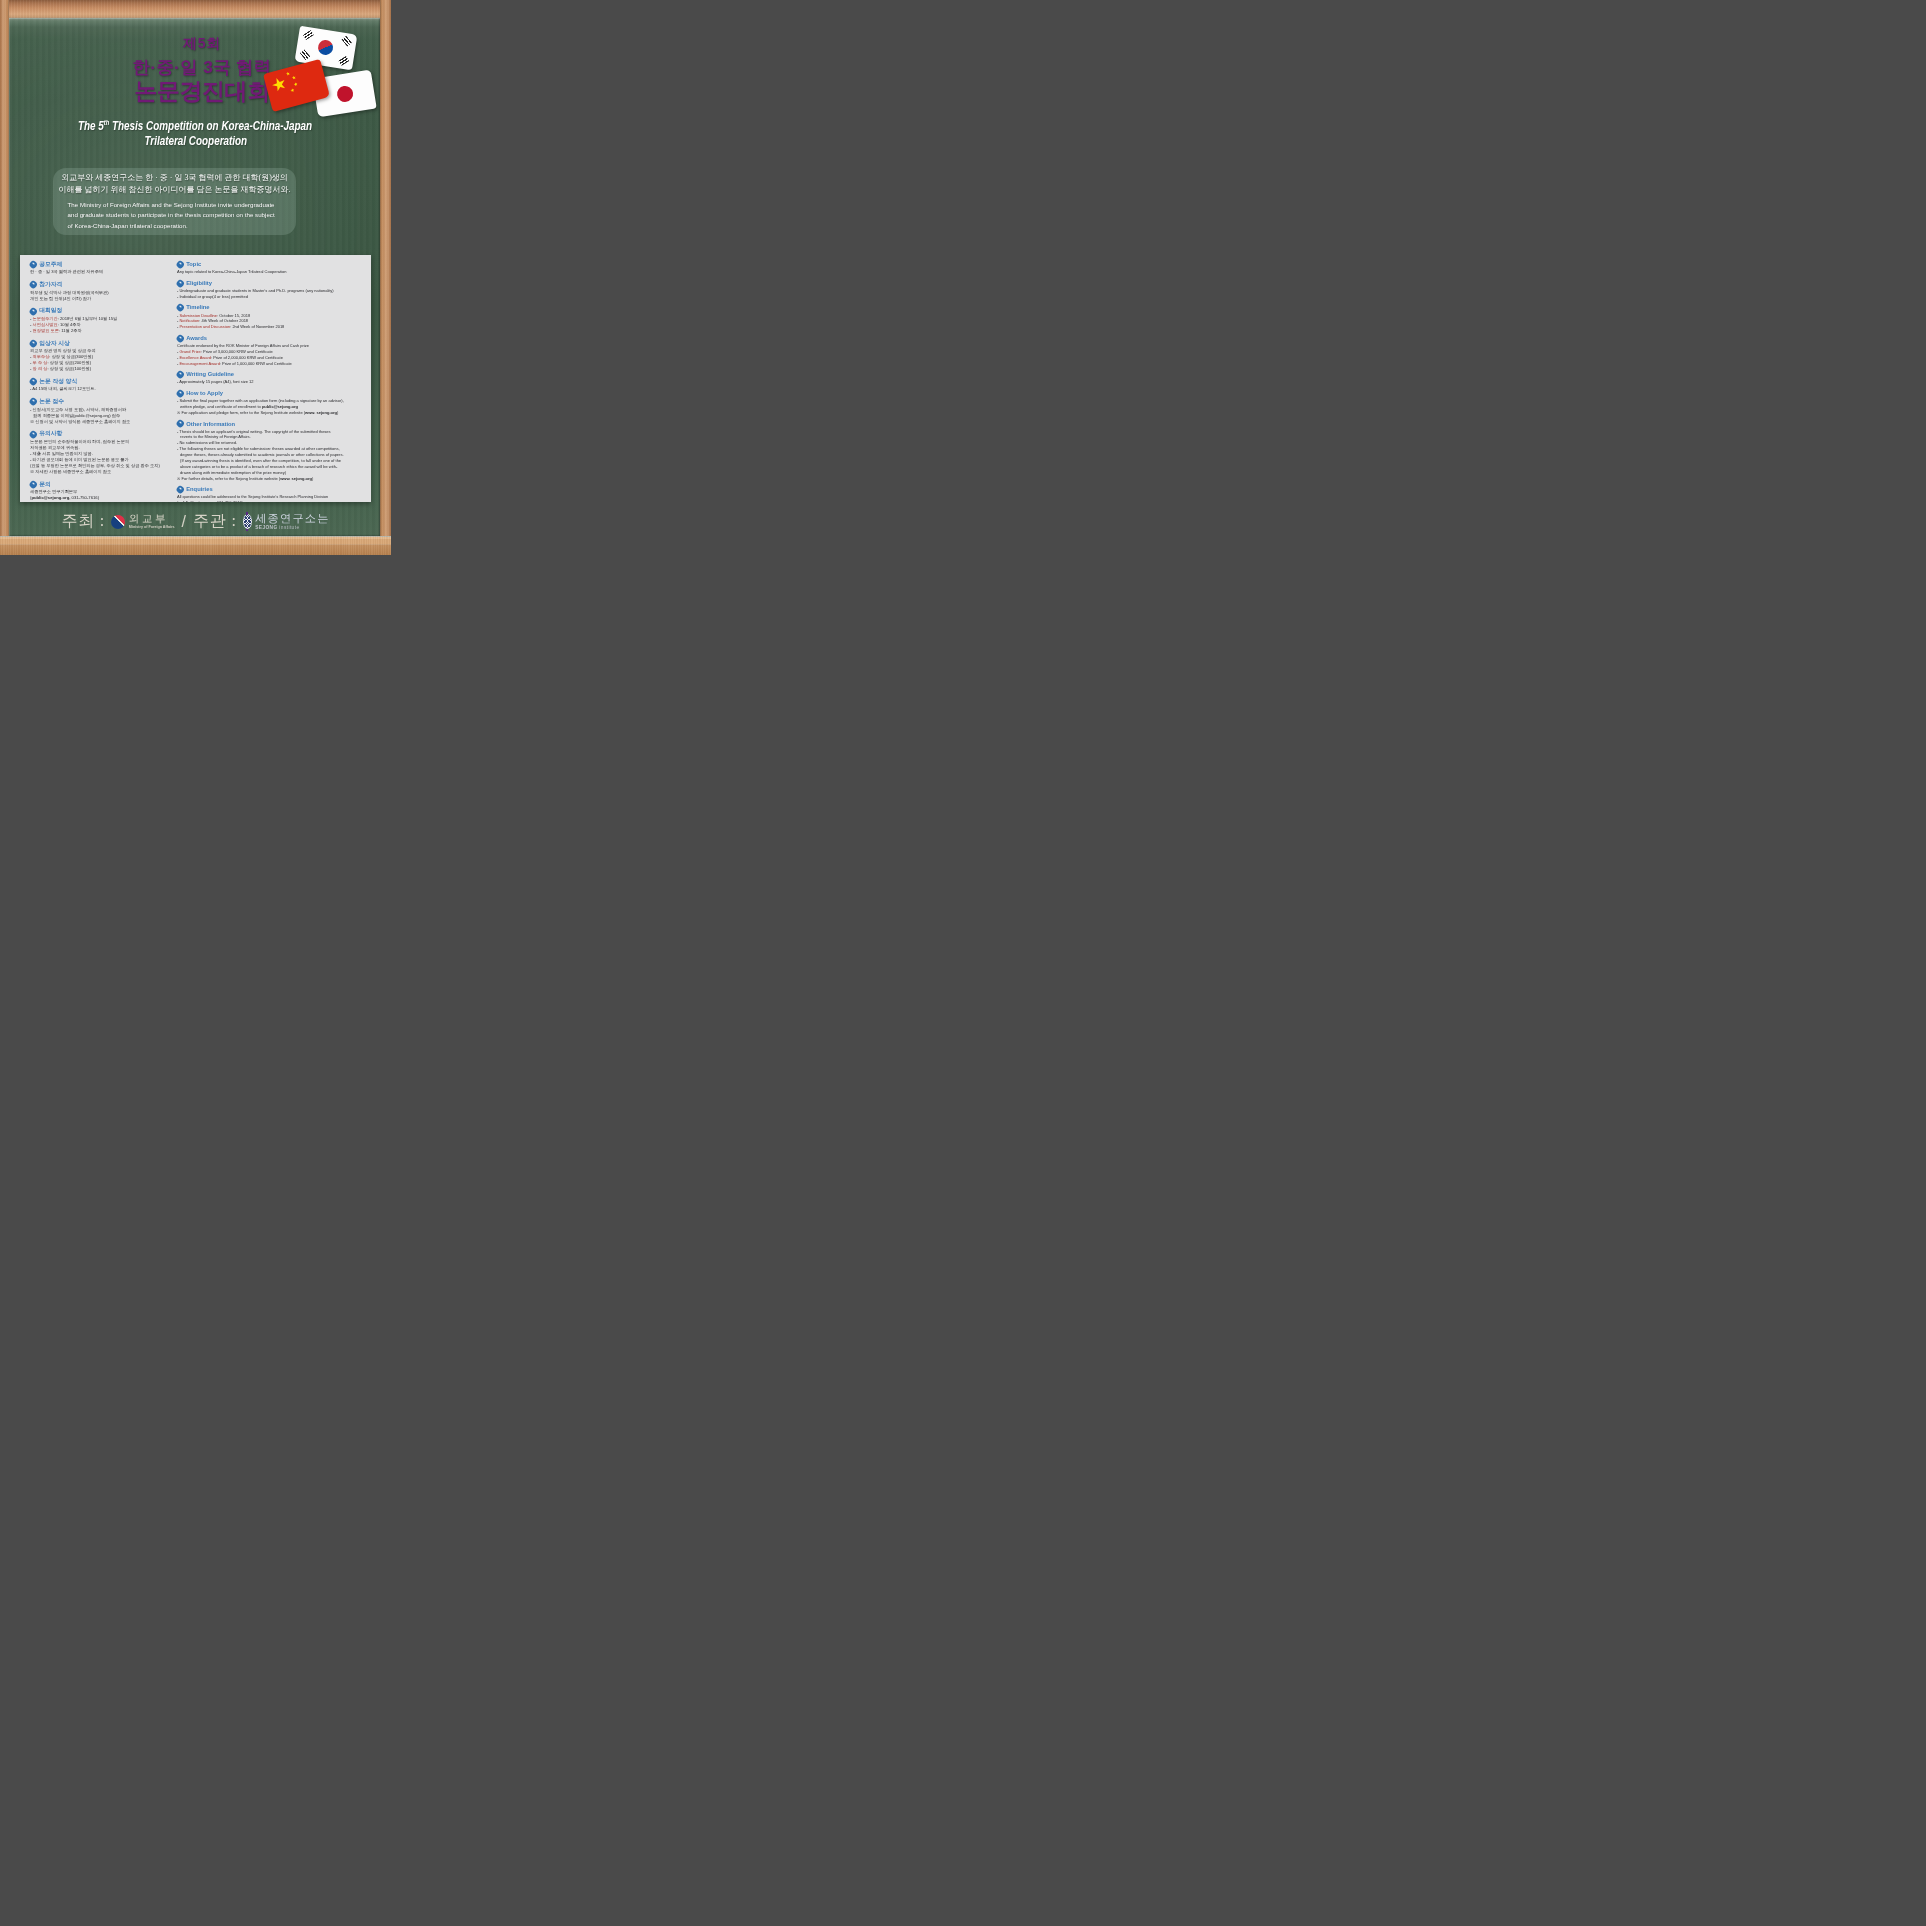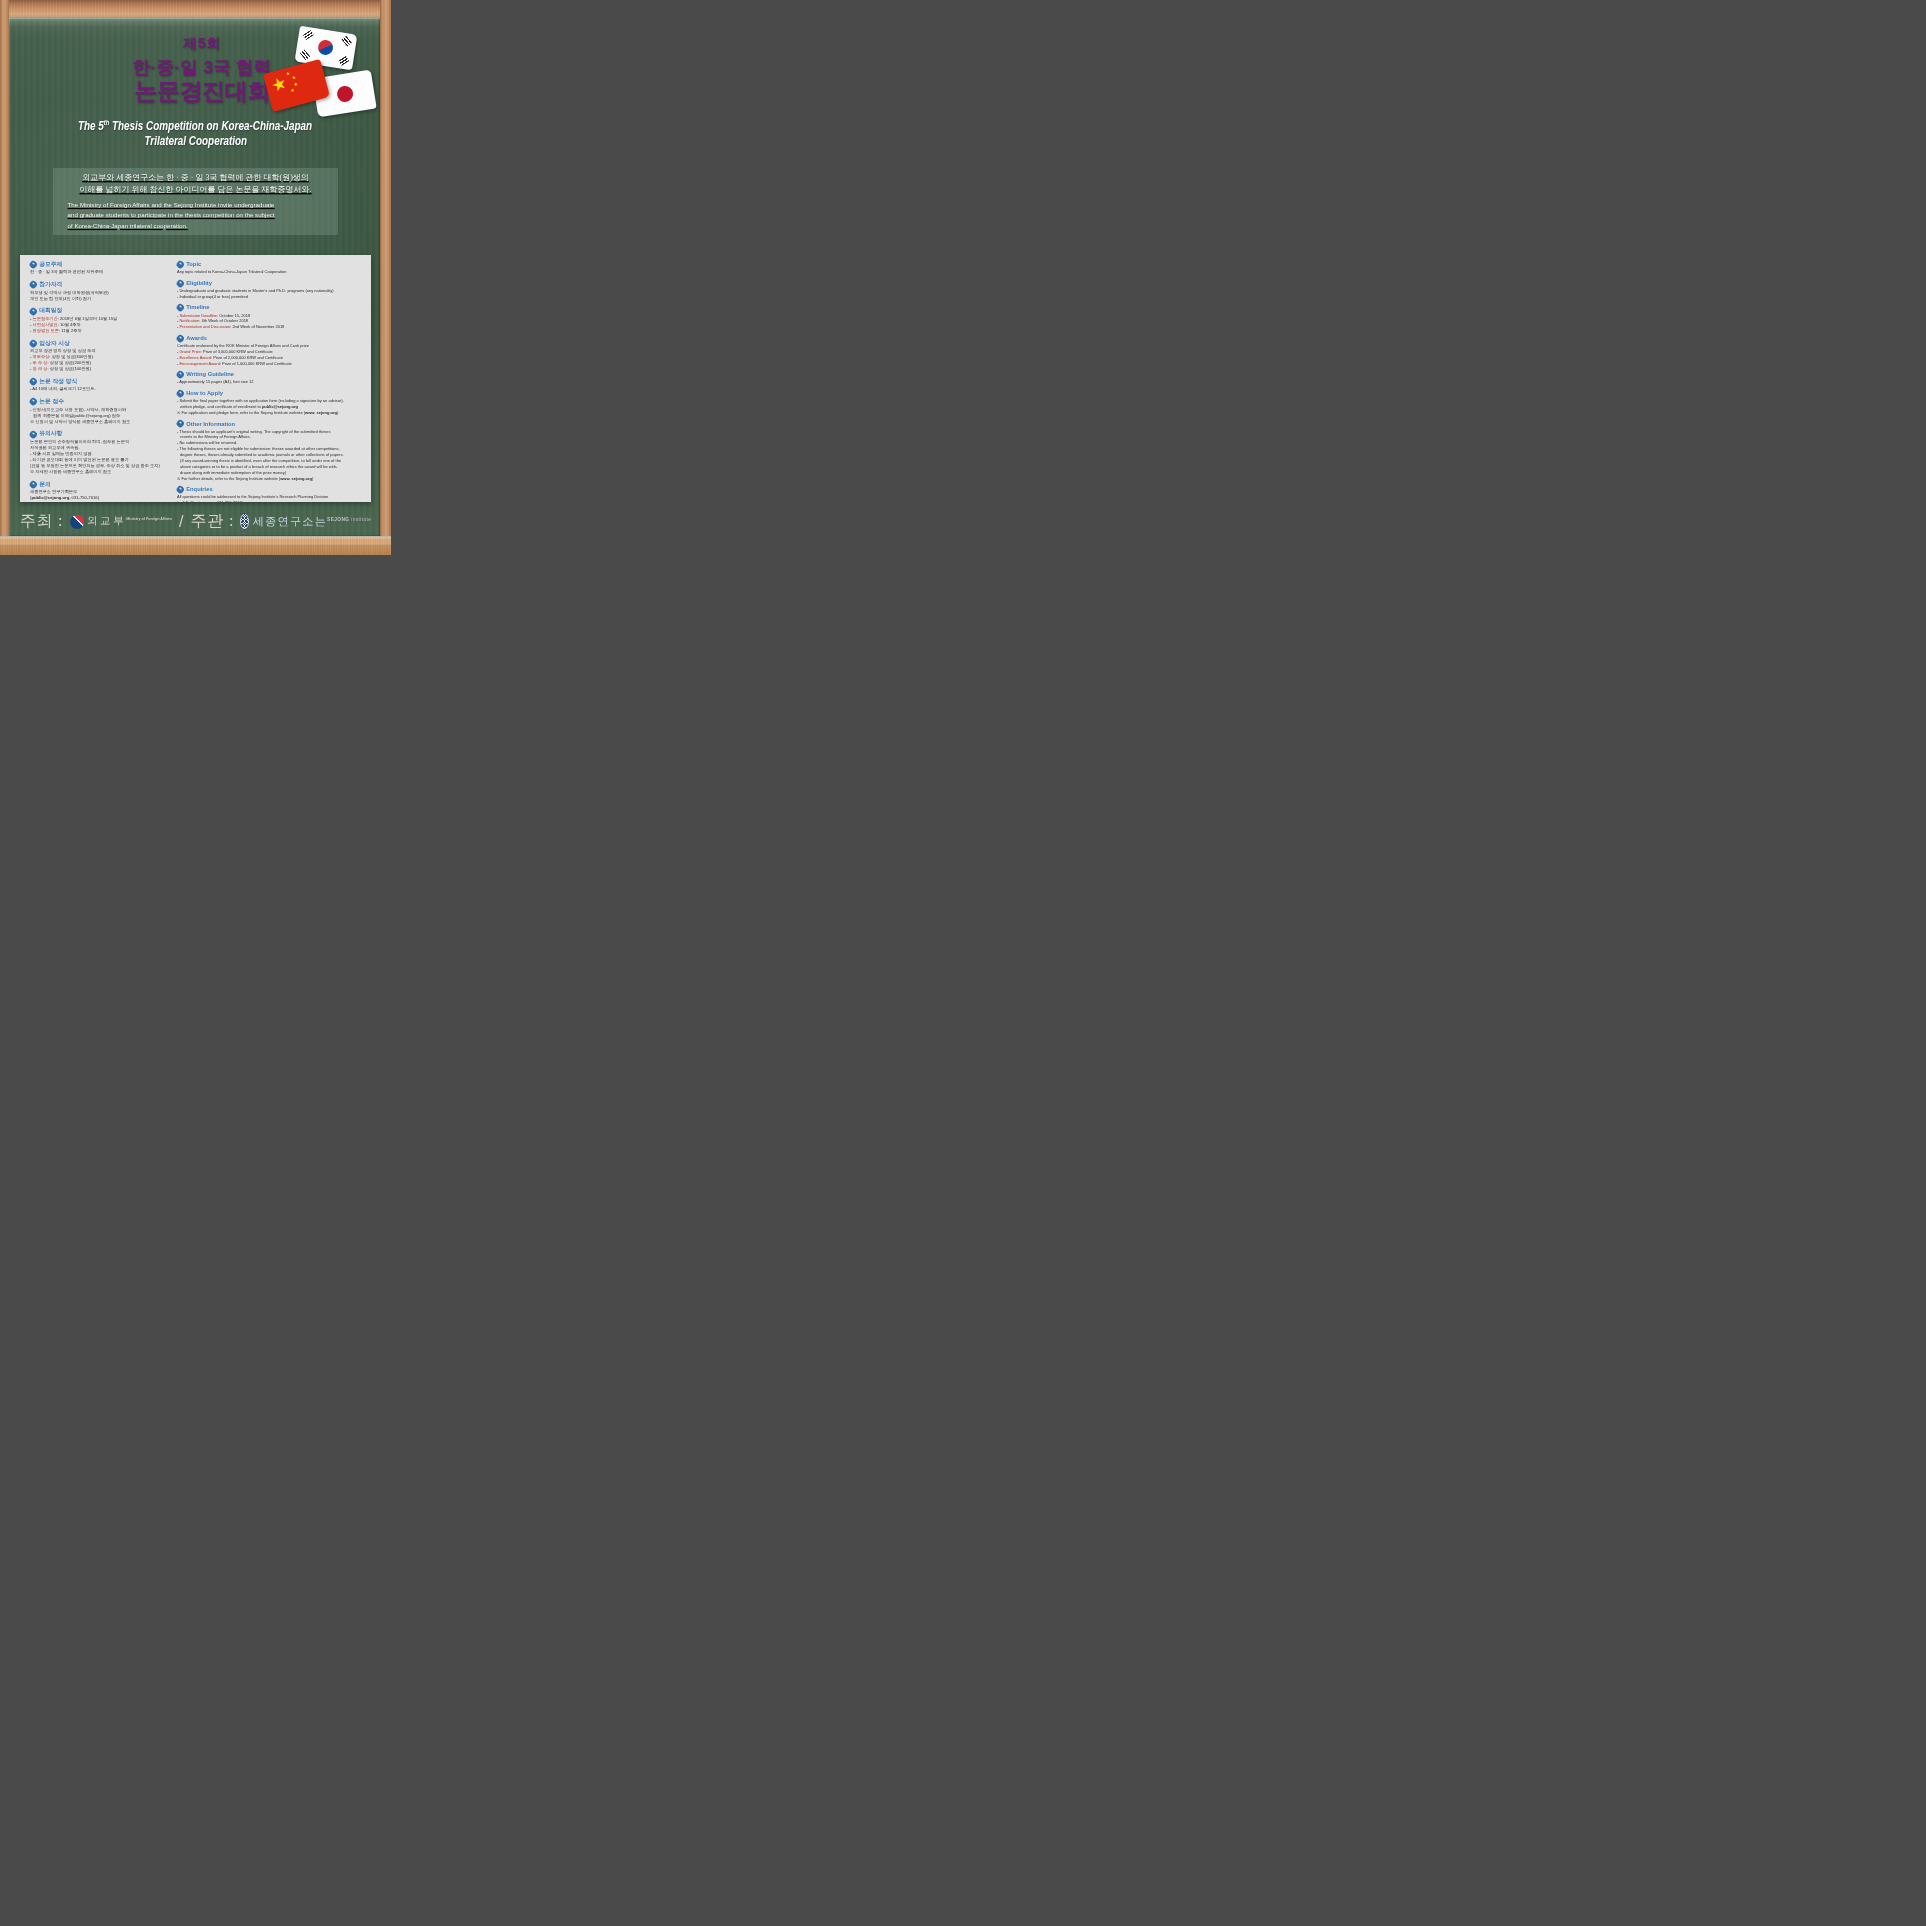--- a/index.html
+++ b/index.html
@@ -59,22 +59,22 @@
     clip-path:polygon(50% 0%,61% 35%,98% 35%,68% 57%,79% 91%,50% 70%,21% 91%,32% 57%,2% 35%,39% 35%);}
   .star-big{width:14px;height:14px;left:6.2px;top:7px;transform:rotate(-8deg);}
   .star-s1{width:4.2px;height:4.2px;left:22.3px;top:3.9px;}
   .star-s2{width:4.2px;height:4.2px;left:27px;top:9.2px;}
   .star-s3{width:4.2px;height:4.2px;left:27px;top:16px;}
   .star-s4{width:4.2px;height:4.2px;left:22.3px;top:21px;}
   .flag-japan{width:59px;height:39px;left:50px;top:49px;transform:rotate(-9deg);background:#fdfdfd;border-radius:3.9px 4.6px 3.1px 5.4px;z-index:1;}
   .sun{position:absolute;left:50%;top:50%;width:16px;height:16px;margin:-8px 0 0 -8px;border-radius:50%;background:#c0132c;}
 
   
-  .intro-box{position:absolute;left:53px;top:168px;width:285px;height:67px;border-radius:1px;
-    background:rgba(173,200,188,.22);text-decoration:underline;}
+  .intro-box{position:absolute;left:53px;top:168px;width:243px;height:67px;border-radius:13px;
+    background:rgba(173,200,188,.22);}
   .intro-kr{margin-top:4.2px;text-align:center;font-family:"Liberation Serif",serif;
     font-size:8px;line-height:11.6px;color:#fff;text-shadow:0.4px 0.8px 1.2px rgba(0,0,0,.45);}
   .intro-en{margin-top:4.6px;padding-left:14.6px;font-size:6.2px;line-height:10.4px;color:#fff;
     text-shadow:0.4px 0.4px 0.8px rgba(0,0,0,.3);}
 
   
   .panel{position:absolute;left:20px;top:255px;width:351px;height:247px;background:#e1e1e2;
     box-shadow:0 1.5px 4.6px rgba(0,0,0,.35);overflow:hidden;}
   .col{position:absolute;top:5.4px;}
   .col-left{left:10px;width:146px;}
@@ -91,21 +91,21 @@
   .seg.red{color:#a5302a;}
   .seg.b{font-weight:bold;}
 
   
   .footer{position:absolute;left:0;right:0;top:509px;height:25.4px;display:flex;align-items:center;
     justify-content:center;gap:6.2px;color:#d9d5c9;}
   .org-label{font-size:16px;font-family:"Liberation Serif",serif;letter-spacing:0.8px;color:#d8d4c8;}
   .logo-group{display:flex;align-items:center;gap:3.5px;}
   .mofa-sym{width:14px;height:14px;border-radius:50%;
     background:linear-gradient(225deg,#e03048 0 38%,#f0eee6 38% 46%,#16407e 46% 100%);}
-  .logo-text{display:flex;line-height:1;}
+  .logo-text{display:flex;flex-direction:column;line-height:1;}
   .mofa-kr{font-size:10.4px;letter-spacing:2.7px;color:#dcd8cc;}
   .mofa-en{font-size:3.7px;color:#cfccc0;margin-top:1.9px;font-weight:bold;}
   .slash{font-size:16px;color:#d5d2c6;font-weight:normal;margin:0 0.8px;}
   .sejong-sym{position:relative;width:8.9px;height:15.4px;border-radius:50%;
     background:
       repeating-linear-gradient(45deg,#2e3f6e 0 0.8px,rgba(0,0,0,0) 0.8px 1.9px),
       repeating-linear-gradient(-45deg,#2e3f6e 0 0.8px,rgba(0,0,0,0) 0.8px 1.9px),#f2f3f5;
     box-shadow:inset 0 0 0 0.8px #dfe2e8;}
   .sejong-sym::before,.sejong-sym::after{content:"";position:absolute;left:50%;width:1.5px;height:2.3px;
     margin-left:-0.8px;background:#5a2d82;}

